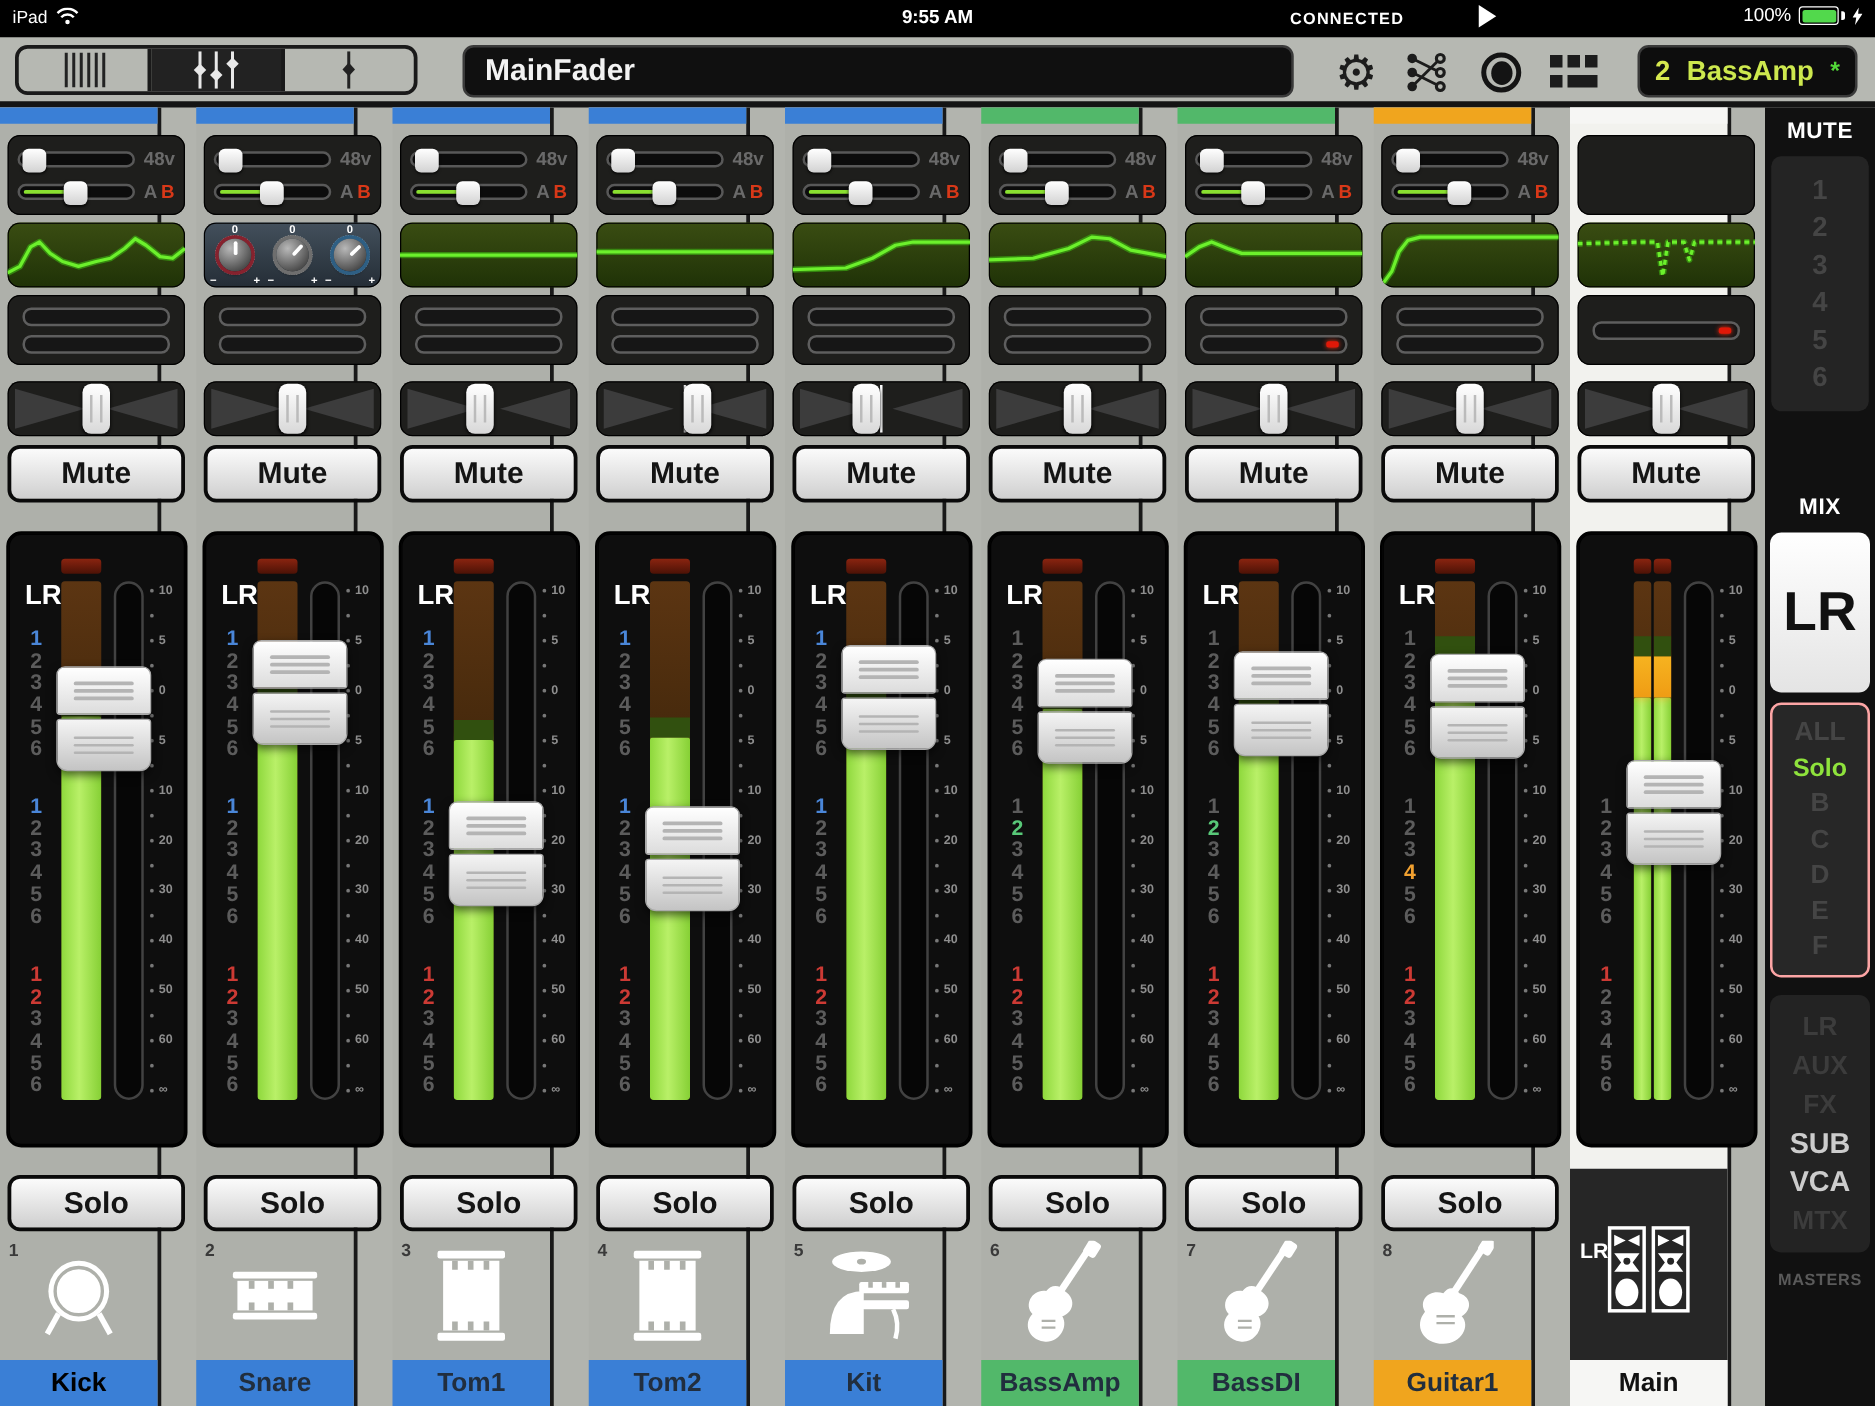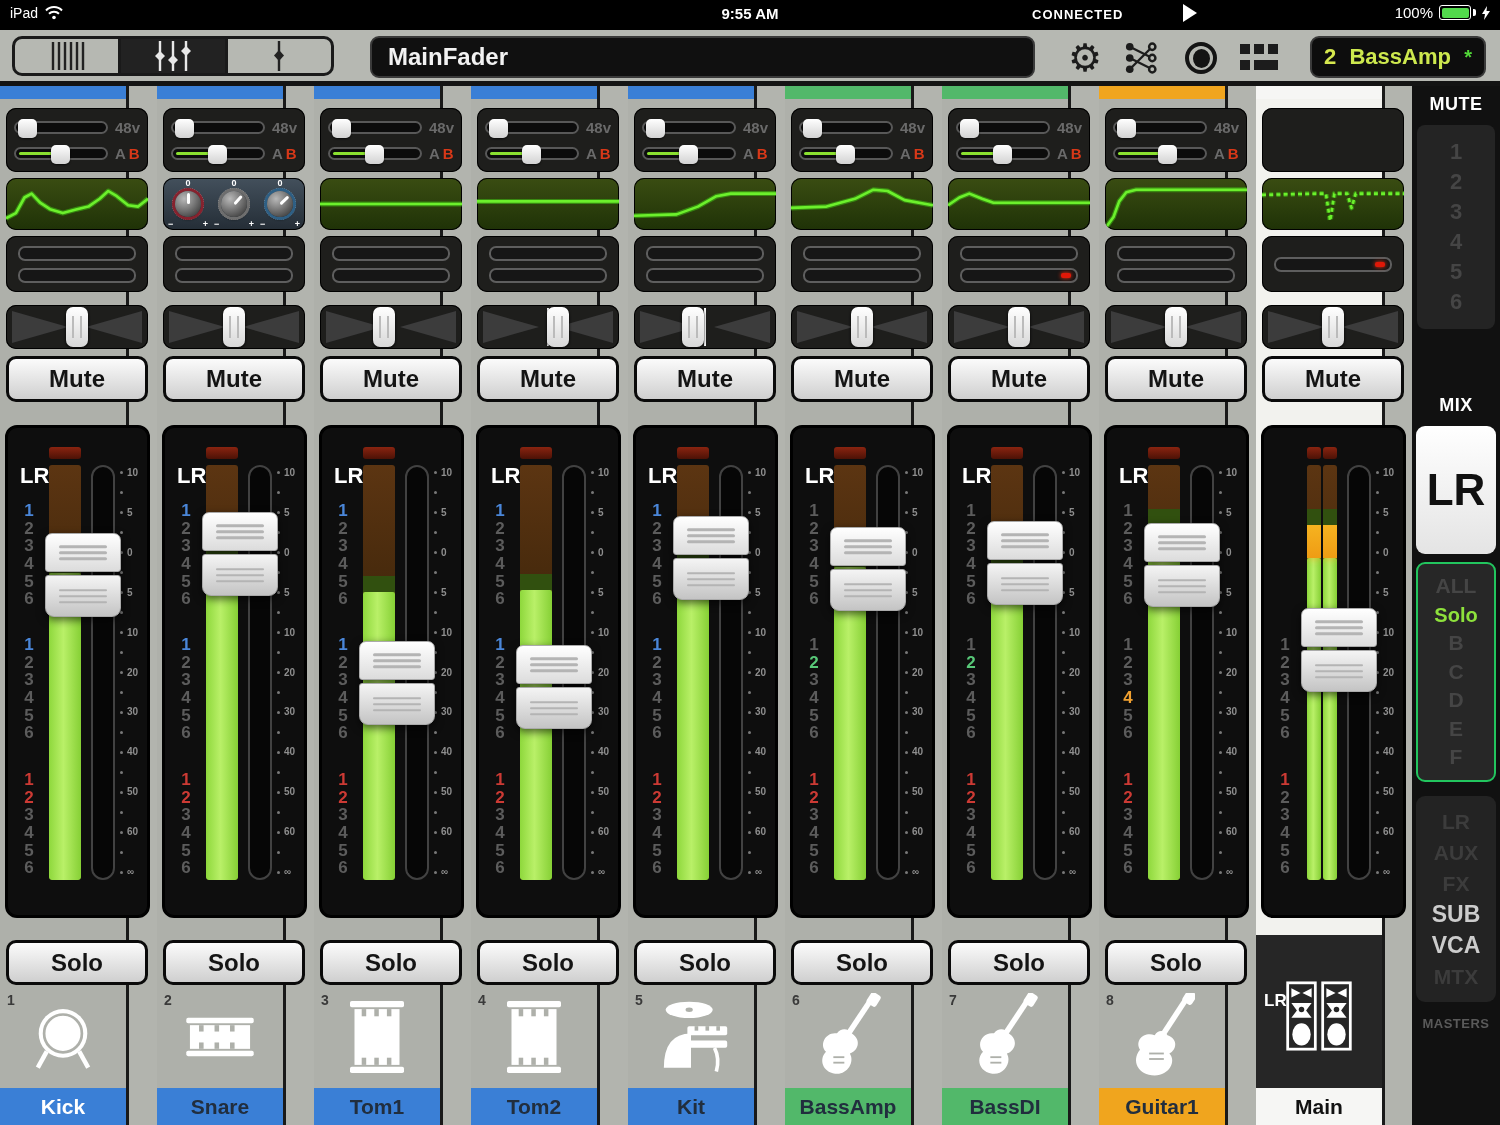--- a/index.html
+++ b/index.html
@@ -125,21 +125,21 @@
     justify-content:center; font-weight:bold; font-size:21px; color:#212e3e; }
 
   
   #sidebar { position:absolute; top:86px; right:0; width:88px; height:1039px; background:#111; color:#fff; }
   .side-h { text-align:center; font-weight:bold; font-size:18px; margin-top:8px; letter-spacing:.5px; }
   .mutegrp { margin:10px 5px 0; background:#242424; border-radius:8px; padding:12px 0; text-align:center; }
   .mutegrp div { font-size:22px; font-weight:bold; color:#454545; height:30px; line-height:30px; }
   .mixh { margin-top:66px; }
   .lrbtn { margin:10px 4px 0; height:128px; background:linear-gradient(#ffffff,#e4e4e4); border-radius:9px;
     color:#111; font-weight:bold; font-size:44px; display:flex; align-items:center; justify-content:center; }
-  .vgrp { margin:8px 4px 0; background:#272727; border:2px solid #22c55e; border-radius:9px; padding:8px 0; text-align:center; }
+  .vgrp { margin:8px 4px 0; background:#272727; border:2px solid #fca5a5; border-radius:9px; padding:8px 0; text-align:center; }
   .vgrp div { font-size:21px; font-weight:bold; color:#454545; height:28.5px; line-height:28.5px; }
   .vgrp div.on { color:#8ee23c; font-size:20px; }
   .mgrp { margin:14px 4px 0; background:#232323; border-radius:9px; padding:10px 0; text-align:center; }
   .mgrp div { font-size:21px; font-weight:bold; color:#3c3c3c; height:31px; line-height:31px; }
   .mgrp div.on { color:#cccccc; font-size:23px; }
   .masters-lab { text-align:center; color:#5a5a5a; font-weight:bold; font-size:13px; margin-top:14px; letter-spacing:.5px; }
 
   .watermark { position:absolute; left:628px; top:1008px; font-family:"DejaVu Serif", serif;
     font-size:95px; color:rgba(255,255,255,.42); letter-spacing:4px; z-index:50; pointer-events:none; white-space:nowrap; }
 </style>
@@ -421,21 +421,21 @@
         <div class="iconarea">
       <span class="ch-num">1</span>
       <div class="ch-icon"><svg width="72" height="72" viewBox="0 0 80 80">
               <circle cx="40" cy="36" r="27" fill="#fff"></circle>
               <circle cx="40" cy="36" r="21" fill="none" stroke="#aeb0aa" stroke-width="3"></circle>
               <circle cx="40" cy="36" r="18" fill="#fff"></circle>
               <line x1="22" y1="56" x2="12" y2="74" stroke="#fff" stroke-width="5"></line>
               <line x1="58" y1="56" x2="68" y2="74" stroke="#fff" stroke-width="5"></line>
             </svg></div>
     </div>
-        <div class="namebar" style="background:#3a7fd6;color:#ffffff">Kick</div>
+        <div class="namebar" style="background:#3a7fd6;color:#000000">Kick</div>
       </div>
       <div class="strip" style="left:157px">
         <div class="colorbar" style="background:#3a7fd6"></div>
         <div class="panel preamp">
       <div class="pa-row">
         <div class="pa-track">
           <div class="pa-thumb" style="left:2px"></div>
         </div>
         <span class="pa-lab">48v</span>
       </div>

